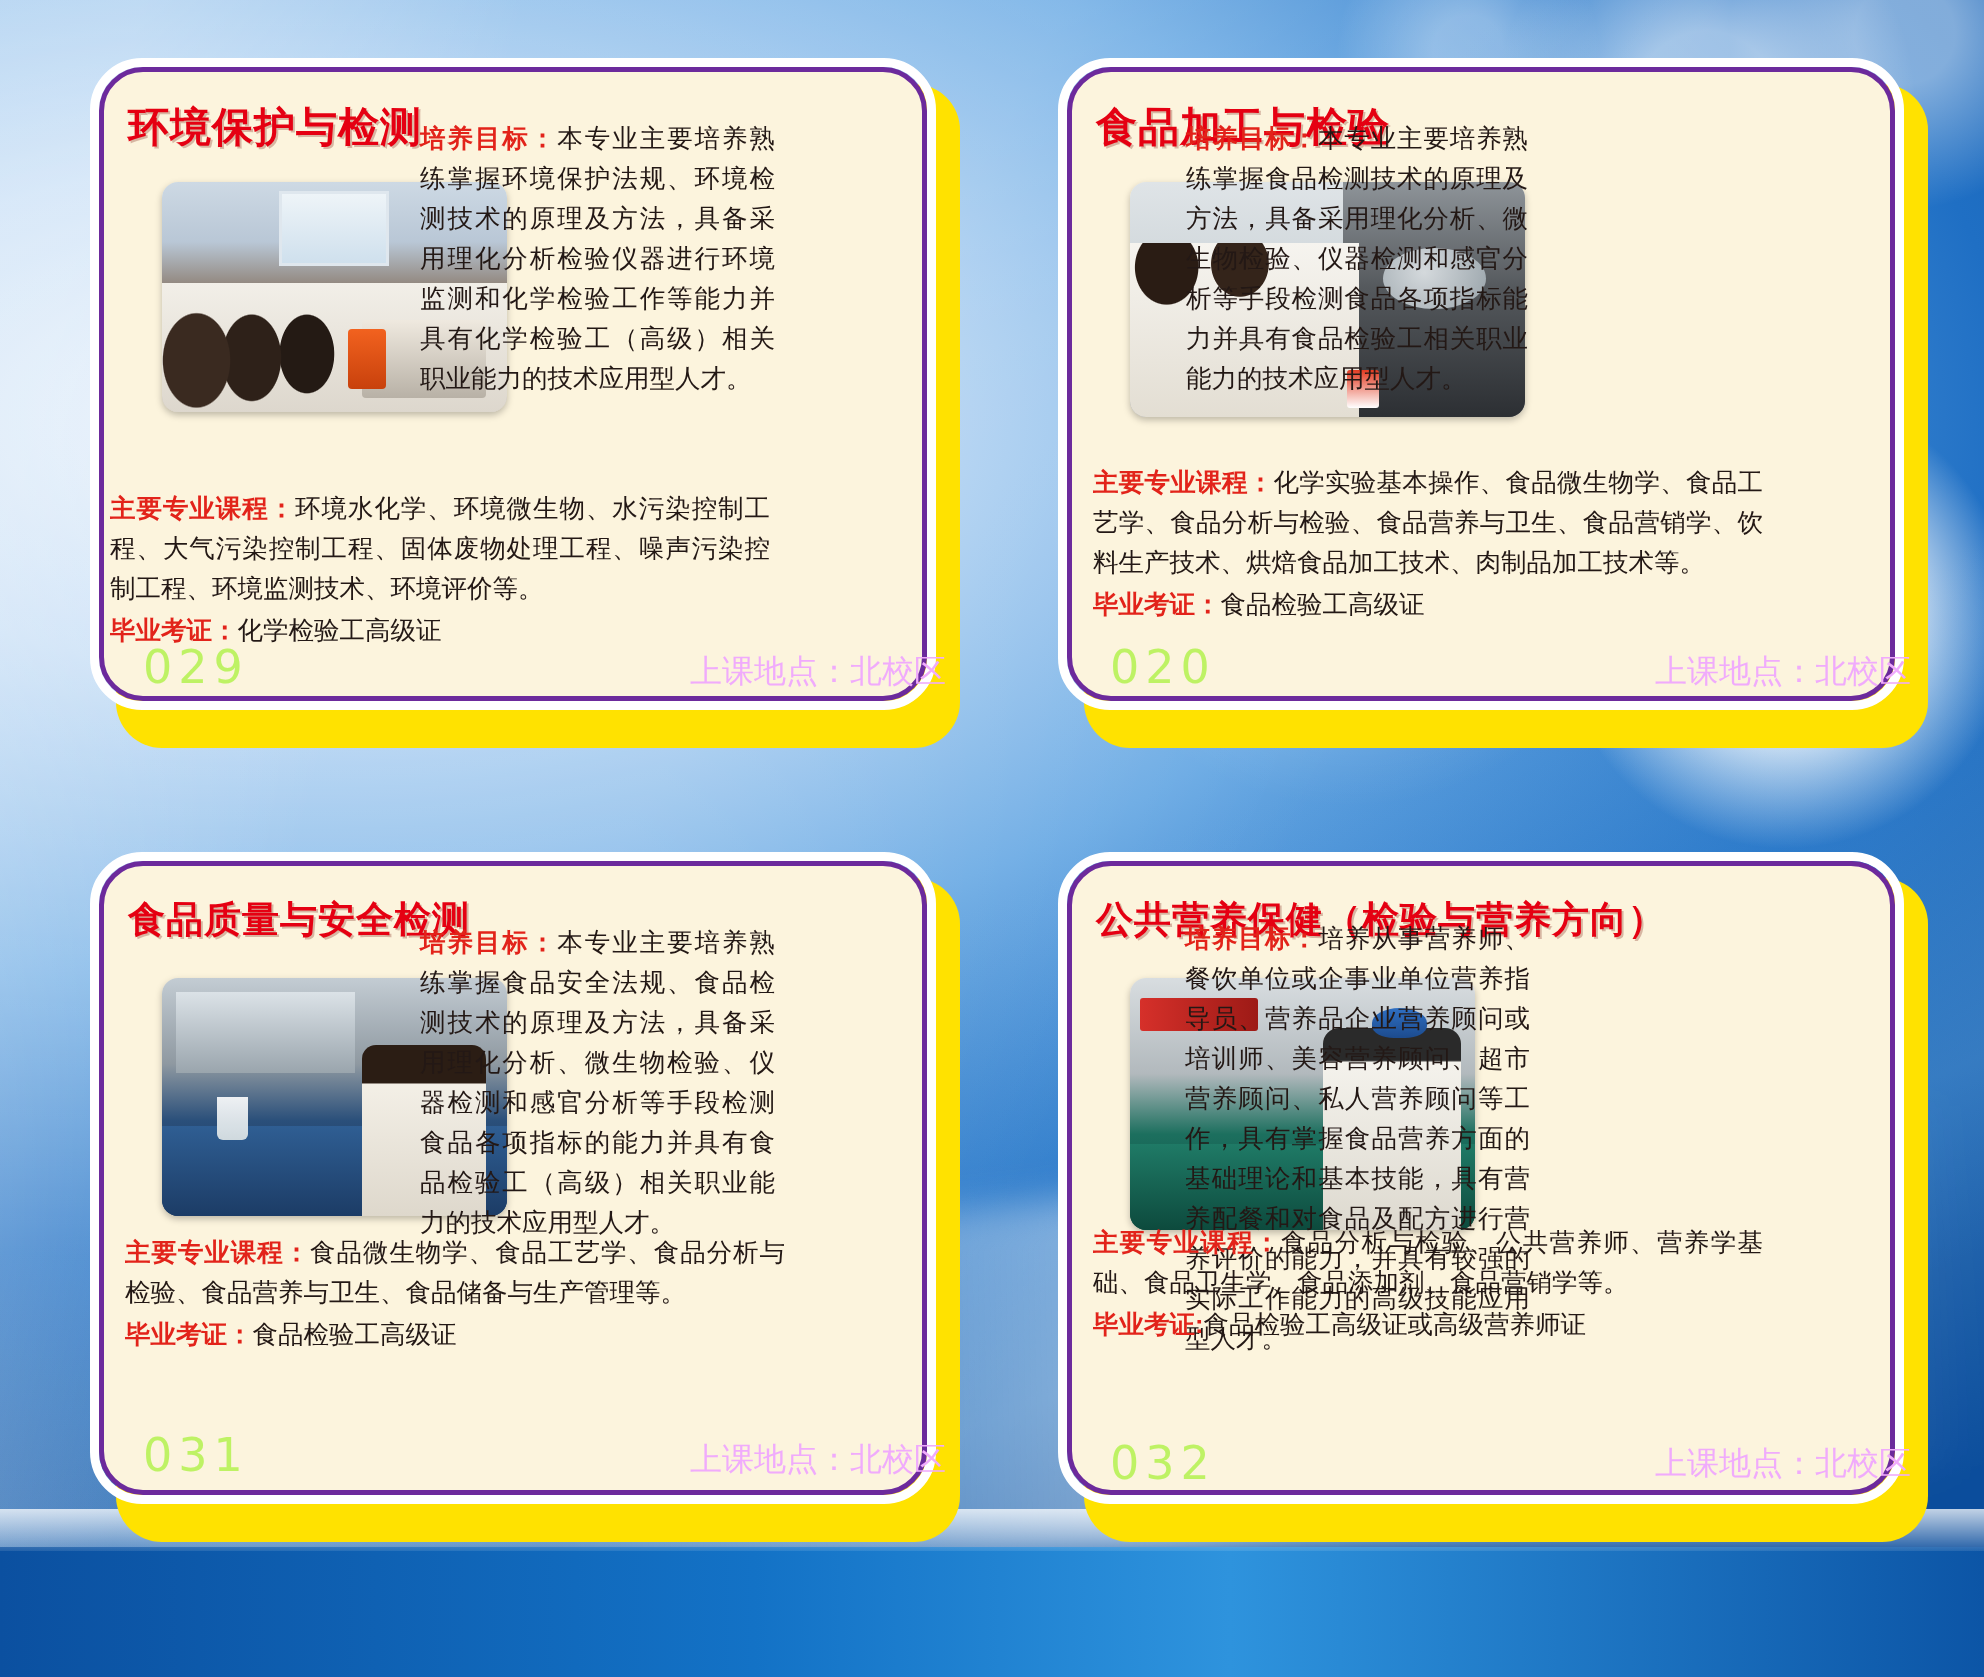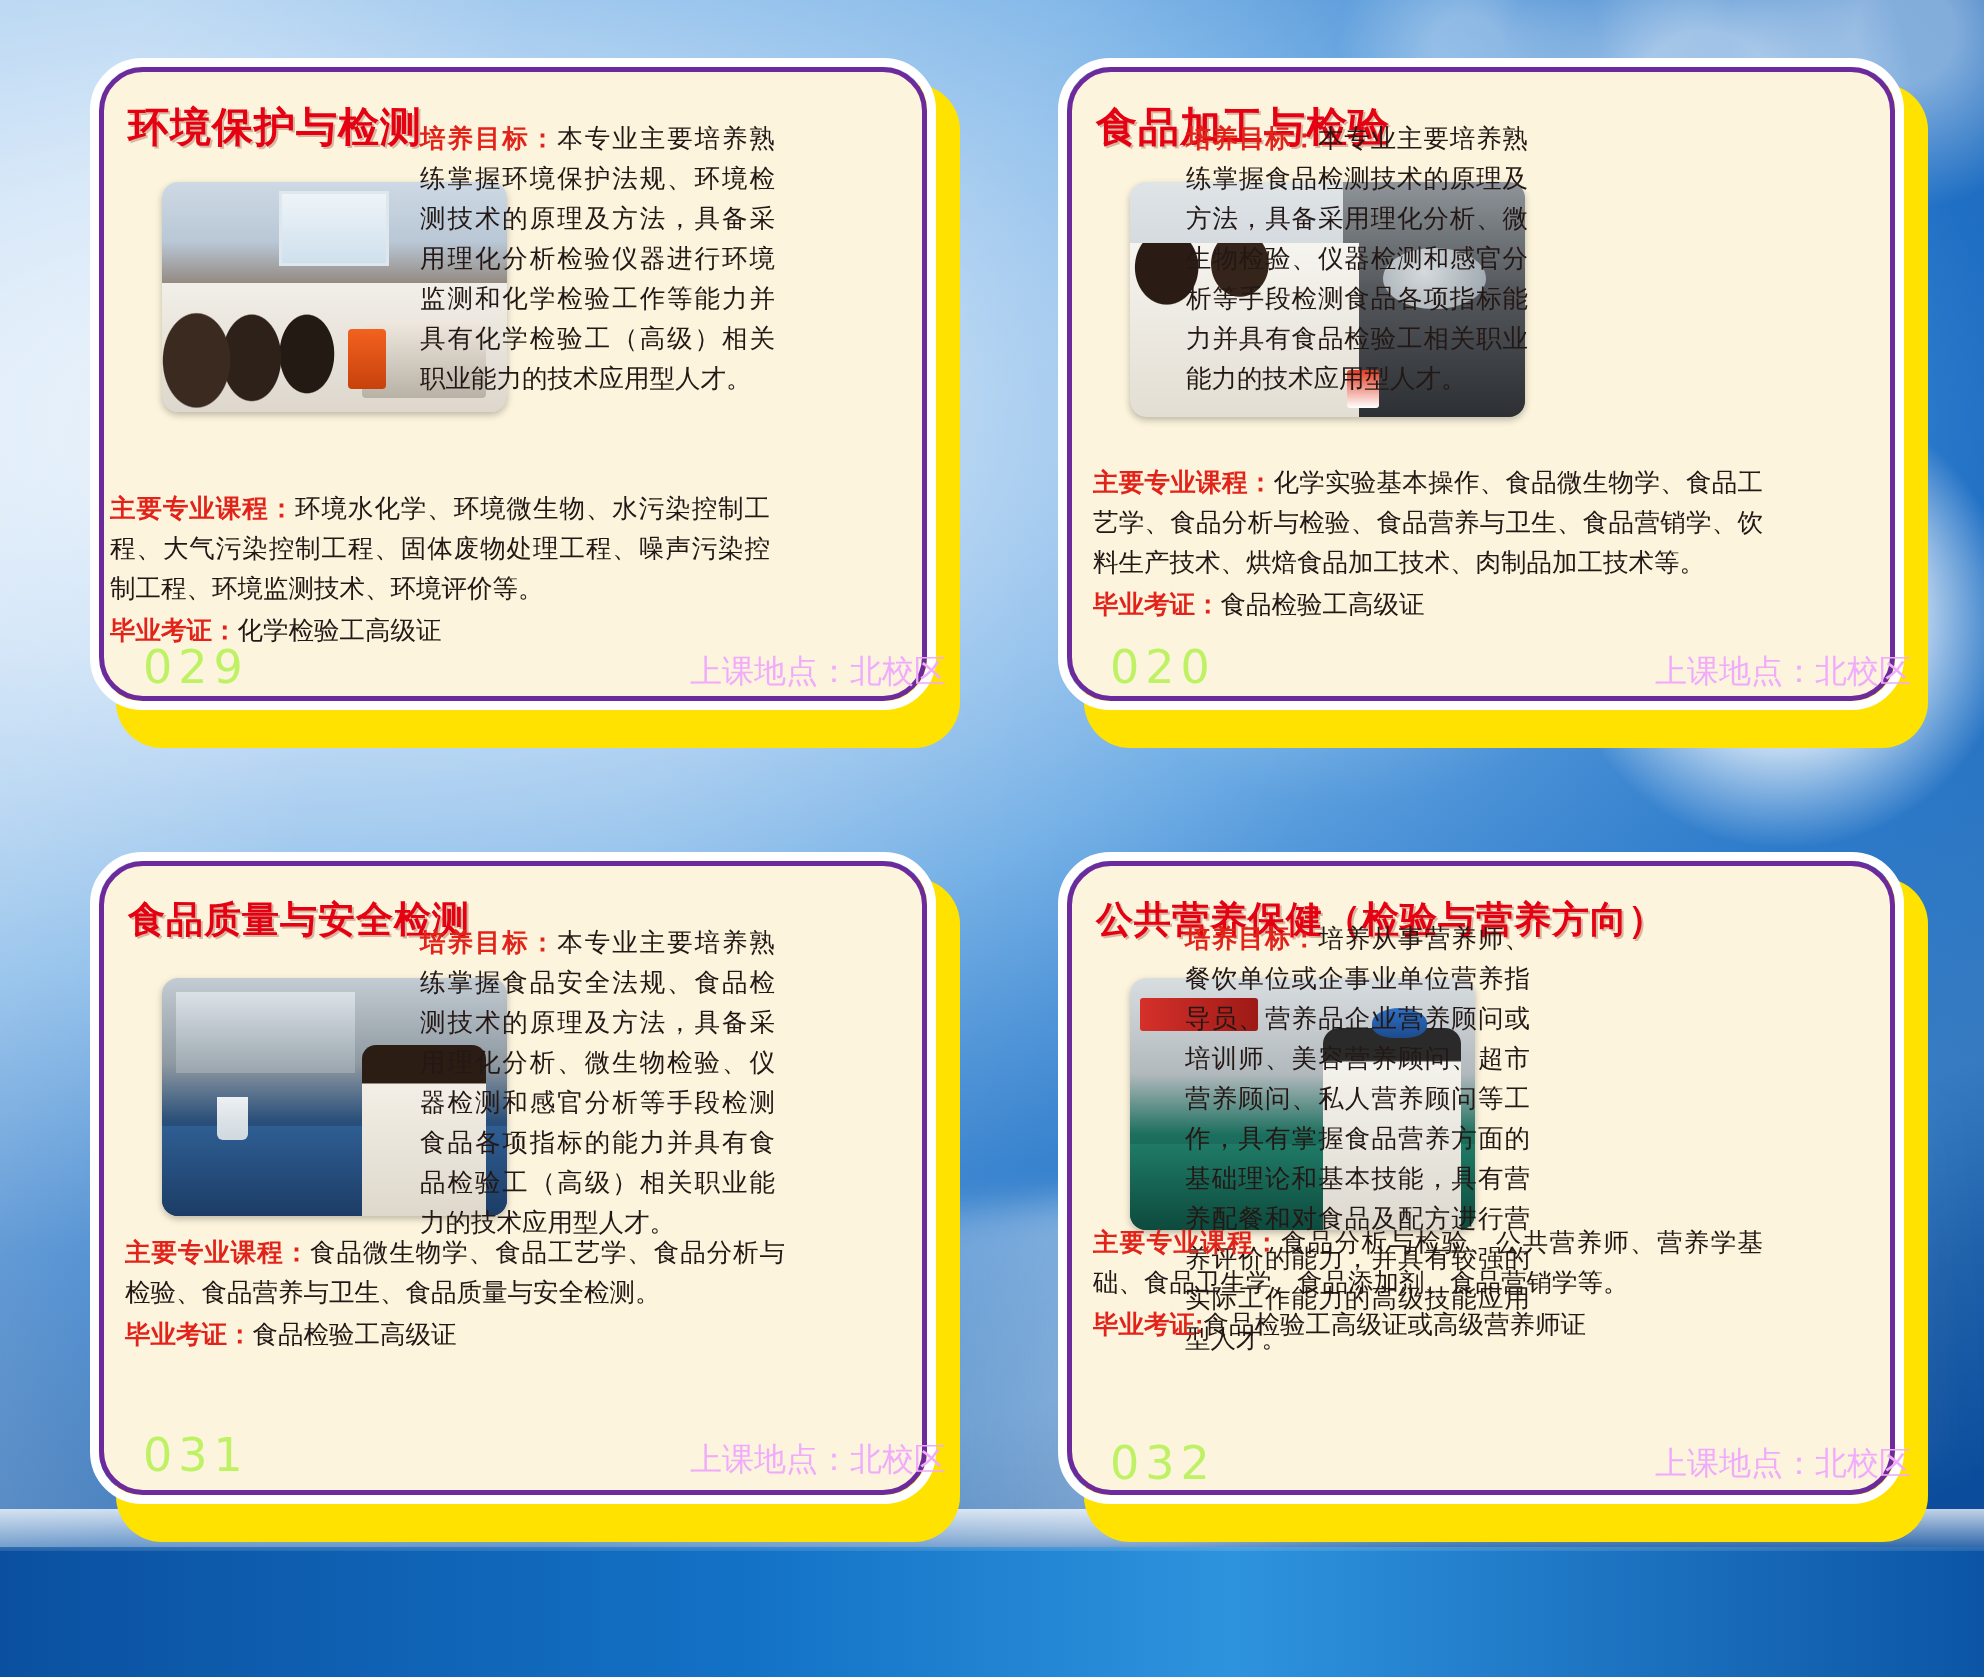--- a/index.html
+++ b/index.html
@@ -217,21 +217,21 @@
             <div class="bench"></div>
           <div class="person"></div>
             <div class="flask"></div>
         </div>
       </div>
     </div>
   </div>
   <div class="card-title small" style="left:128px;top:895px;">食品质量与安全检测</div>
   <div class="goal g3"><span class="lbl">培养目标：</span><span>本专业主要培养熟练掌握食品安全法规、食品检测技术的原理及方法，具备采用理化分析、微生物检验、仪器检测和感官分析等手段检测食品各项指标的能力并具有食品检验工（高级）相关职业能力的技术应用型人才。</span></div>
   <div class="body-text b3">
-    <div><span class="lbl">主要专业课程：</span><span>食品微生物学、食品工艺学、食品分析与检验、食品营养与卫生、食品质量与安全检测。</span></div>
+    <div><span class="lbl">主要专业课程：</span><span>食品微生物学、食品工艺学、食品分析与检验、食品营养与卫生、食品储备与生产管理等。</span></div>
     <div class="cert"><span class="lbl">毕业考证：</span><span>食品检验工高级证</span></div>
   </div>
   <div class="footer-num fn3">031</div>
   <div class="footer-loc fl3">上课地点：北校区</div>
 
   <div class="card-wrap c4">
     <div class="plate"></div>
     <div class="halo"></div>
     <div class="card">
       <div class="card-inner">

